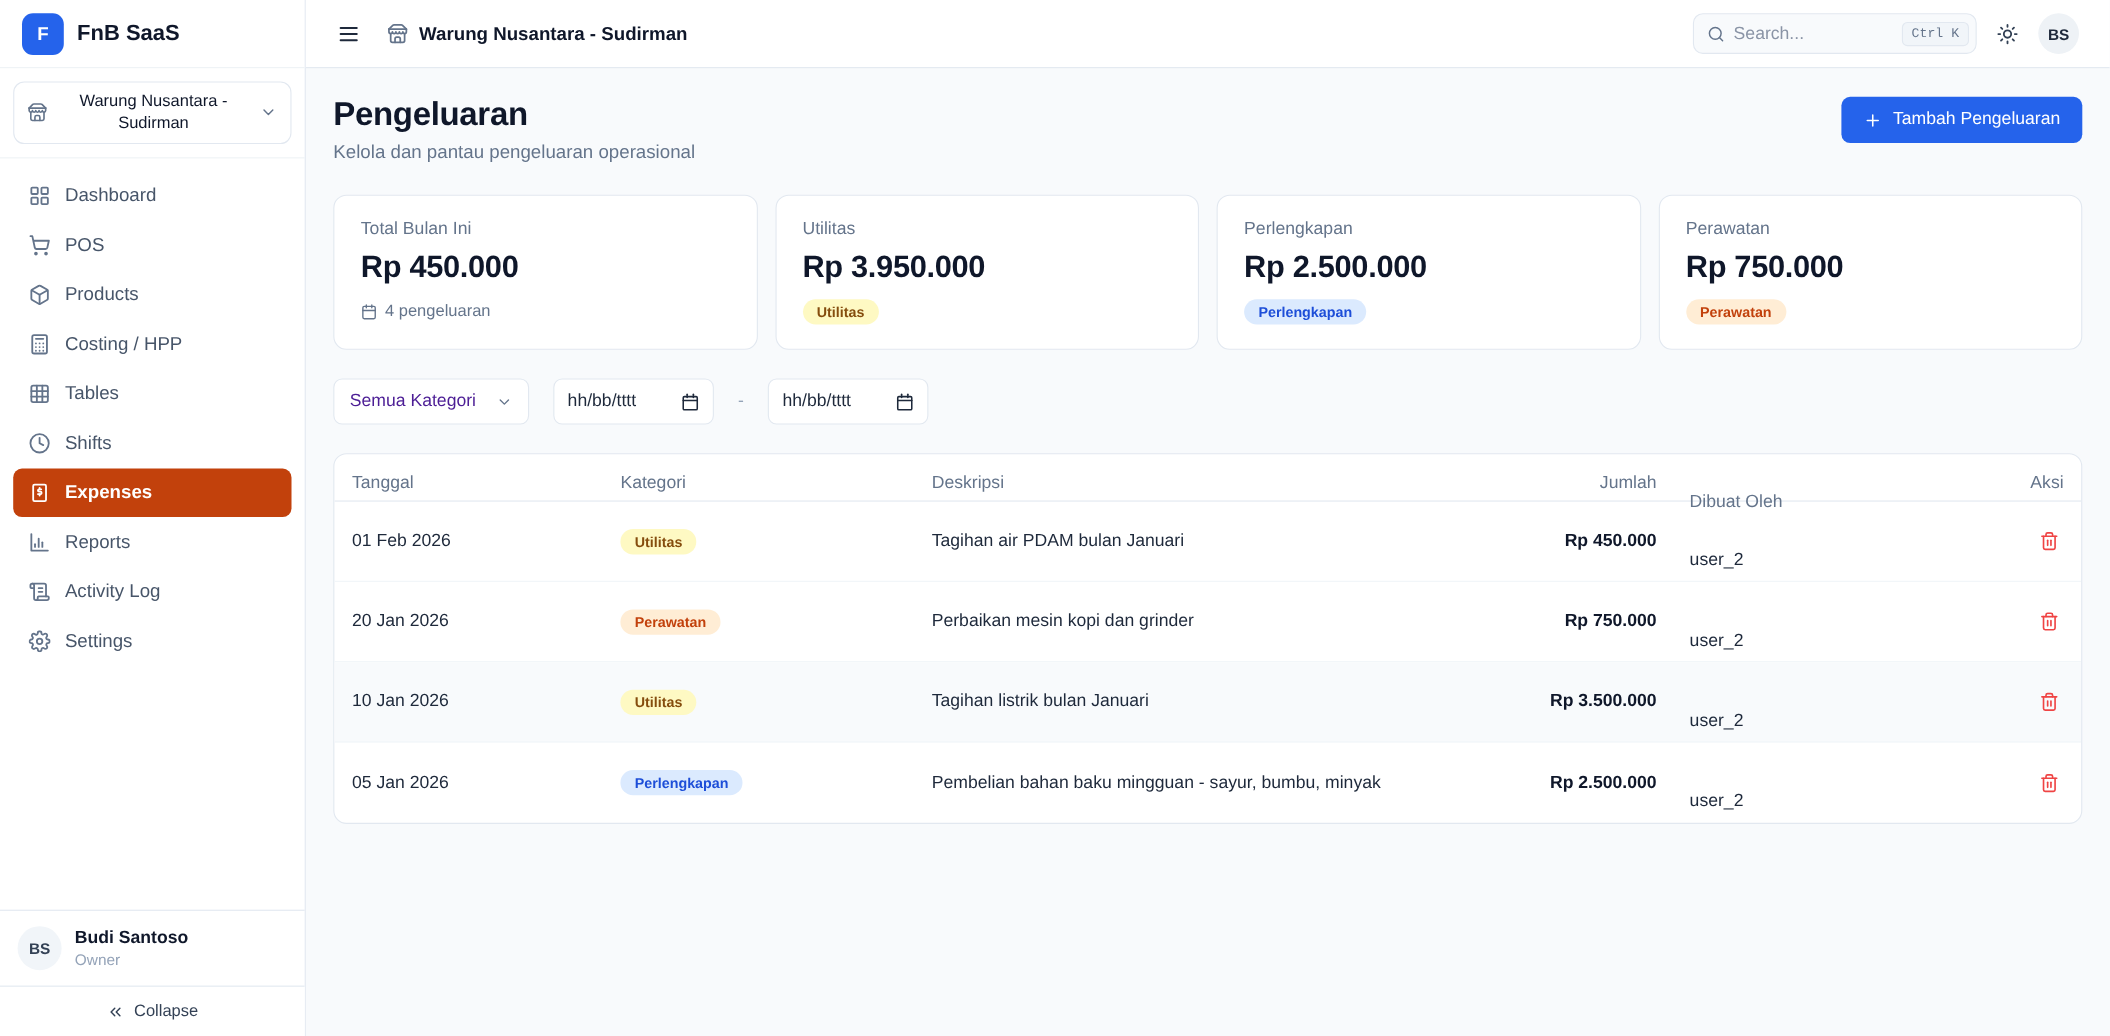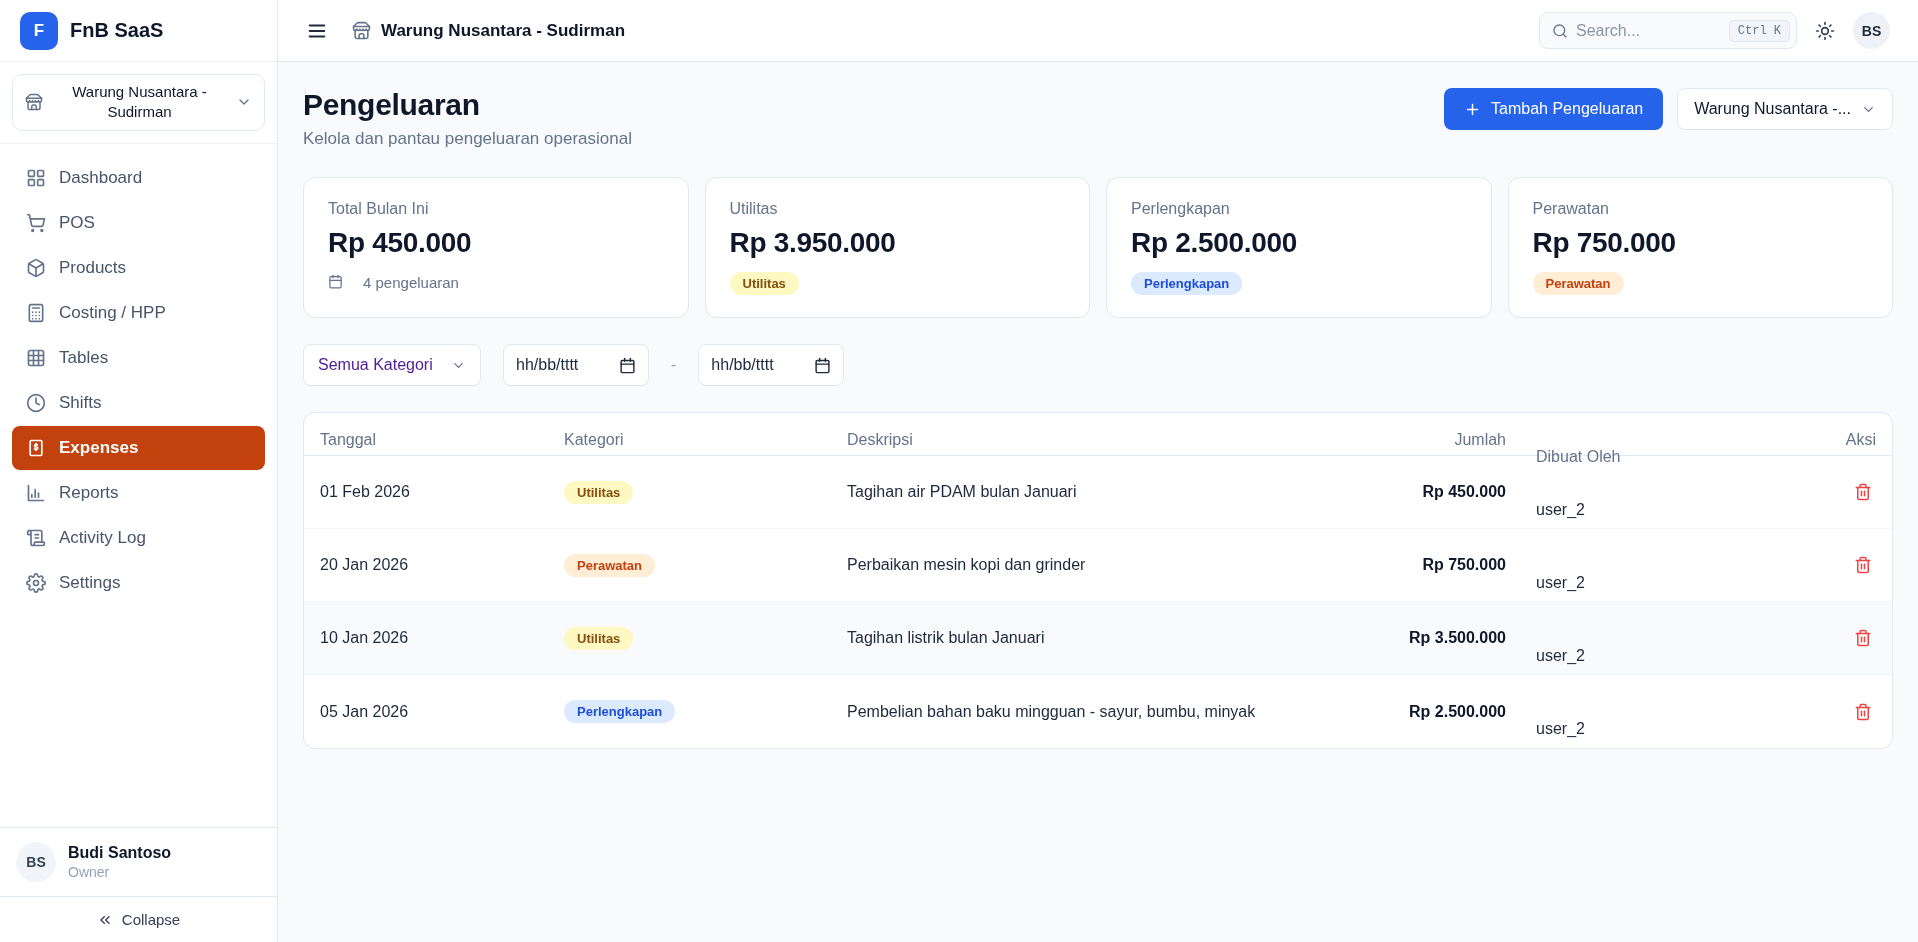--- a/index.html
+++ b/index.html
@@ -68,21 +68,21 @@
   .btn-primary { height:42px; background:#2563eb; color:#fff; border:none; border-radius:8px;
                  padding:0 20px; font-size:16px; font-weight:500; display:flex; align-items:center;
                  gap:10px; cursor:pointer; font-family:inherit; }
   .btn-store { height:42px; background:#fff; border:1px solid #e2e8f0; border-radius:8px; padding:0 16px;
                font-size:16px; color:#0f172a; display:flex; align-items:center; gap:10px; cursor:pointer; font-family:inherit; }
 
   .cards { margin-top:28px; display:grid; grid-template-columns:repeat(4,1fr); gap:16px; }
   .card { background:#fff; border:1px solid #e2e8f0; border-radius:12px; padding:22px 24px; min-height:140px; }
   .card-label { font-size:16px; color:#64748b; }
   .card-value { font-size:28px; font-weight:700; color:#0f172a; margin-top:9px; letter-spacing:-0.3px; }
-  .card-meta { margin-top:15px; display:flex; align-items:flex-start; gap:20px; font-size:15px; color:#64748b; }
+  .card-meta { margin-top:15px; display:flex; align-items:flex-end; gap:7px; font-size:15px; color:#64748b; }
   .badge { display:inline-flex; align-items:center; padding:4px 13px; border-radius:9999px;
            font-size:13px; font-weight:700; }
   .card .badge { margin-top:13px; }
   .badge-yellow { background:#fef9c3; color:#854d0e; }
   .badge-blue   { background:#dbeafe; color:#1d4ed8; }
   .badge-orange { background:#ffedd5; color:#c2410c; }
 
   .filters { margin-top:26px; display:flex; align-items:center; gap:22px; }
   .select { width:178px; height:42px; background:#fff; border:1px solid #e2e8f0; border-radius:8px;
             display:flex; align-items:center; justify-content:space-between; padding:0 14px;
@@ -325,28 +325,20 @@
         </div>
         <div class="head-actions">
           <button class="btn-primary">
             <span class="icon">
               <svg width="17" height="17" viewBox="0 0 24 24" fill="none" stroke="currentColor" stroke-width="2" stroke-linecap="round">
                   <path d="M5 12h14"></path>
                   <path d="M12 5v14"></path>
                 </svg>
             </span>
             <span>Tambah Pengeluaran</span>
-          </button>
-          <button class="btn-store">
-            <span>Warung Nusantara -...</span>
-            <span class="icon muted-ic">
-              <svg width="15" height="15" viewBox="0 0 24 24" fill="none" stroke="currentColor" stroke-width="2" stroke-linecap="round" stroke-linejoin="round">
-                  <path d="m6 9 6 6 6-6"></path>
-                </svg>
-            </span>
           </button>
         </div>
       </div>
 
       <div class="cards">
         <div class="card">
           <div class="card-label">Total Bulan Ini</div>
           <div class="card-value">Rp 450.000</div>
           <div class="card-meta">
             <span class="icon">

